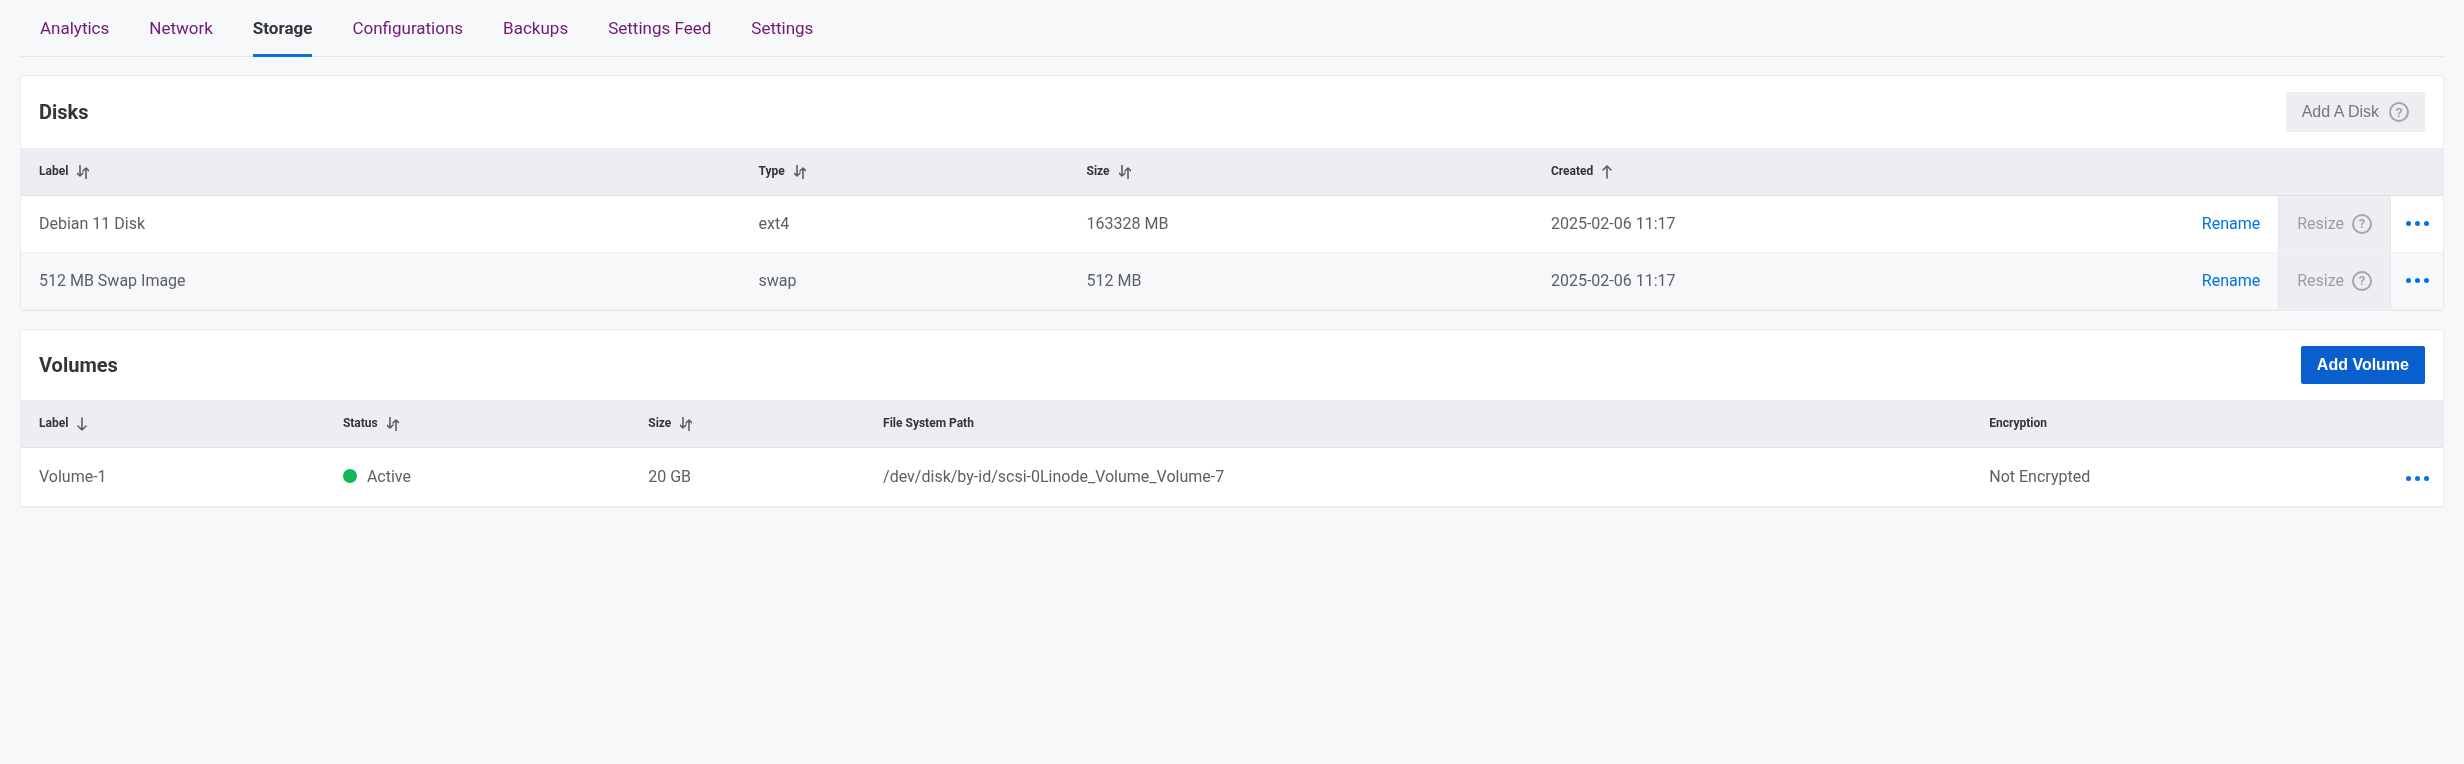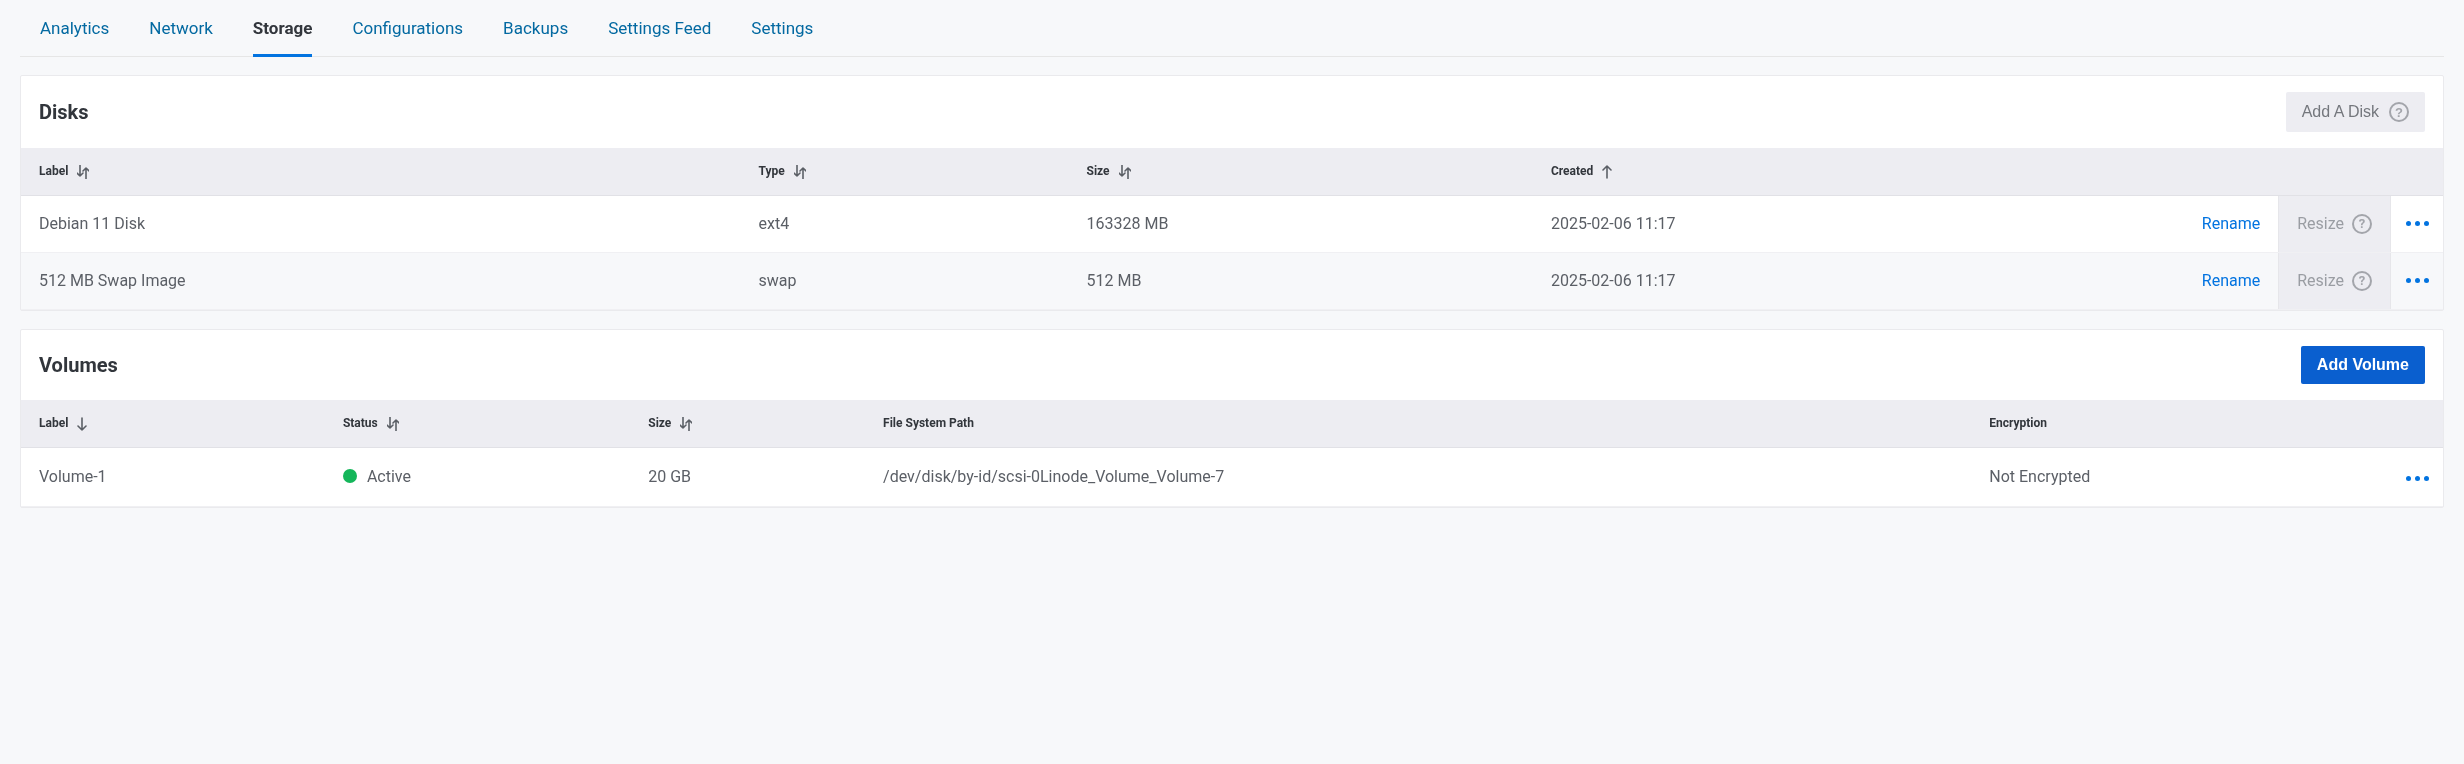--- a/index.html
+++ b/index.html
@@ -14,21 +14,21 @@
   }
   
   .tabs {
     display: flex;
     gap: 40px;
     border-bottom: 1px solid #e6e6e6;
     padding: 0 20px;
   }
   .tab {
     padding: 18px 0 16px 0;
-    color: #0369a1;
+    color: #701a75;
     cursor: pointer;
     font-size: 17px;
   }
   .tab.active {
     color: #32363c;
     font-weight: 700;
     border-bottom: 3px solid #0273e0;
     margin-bottom: -1px;
   }
   

